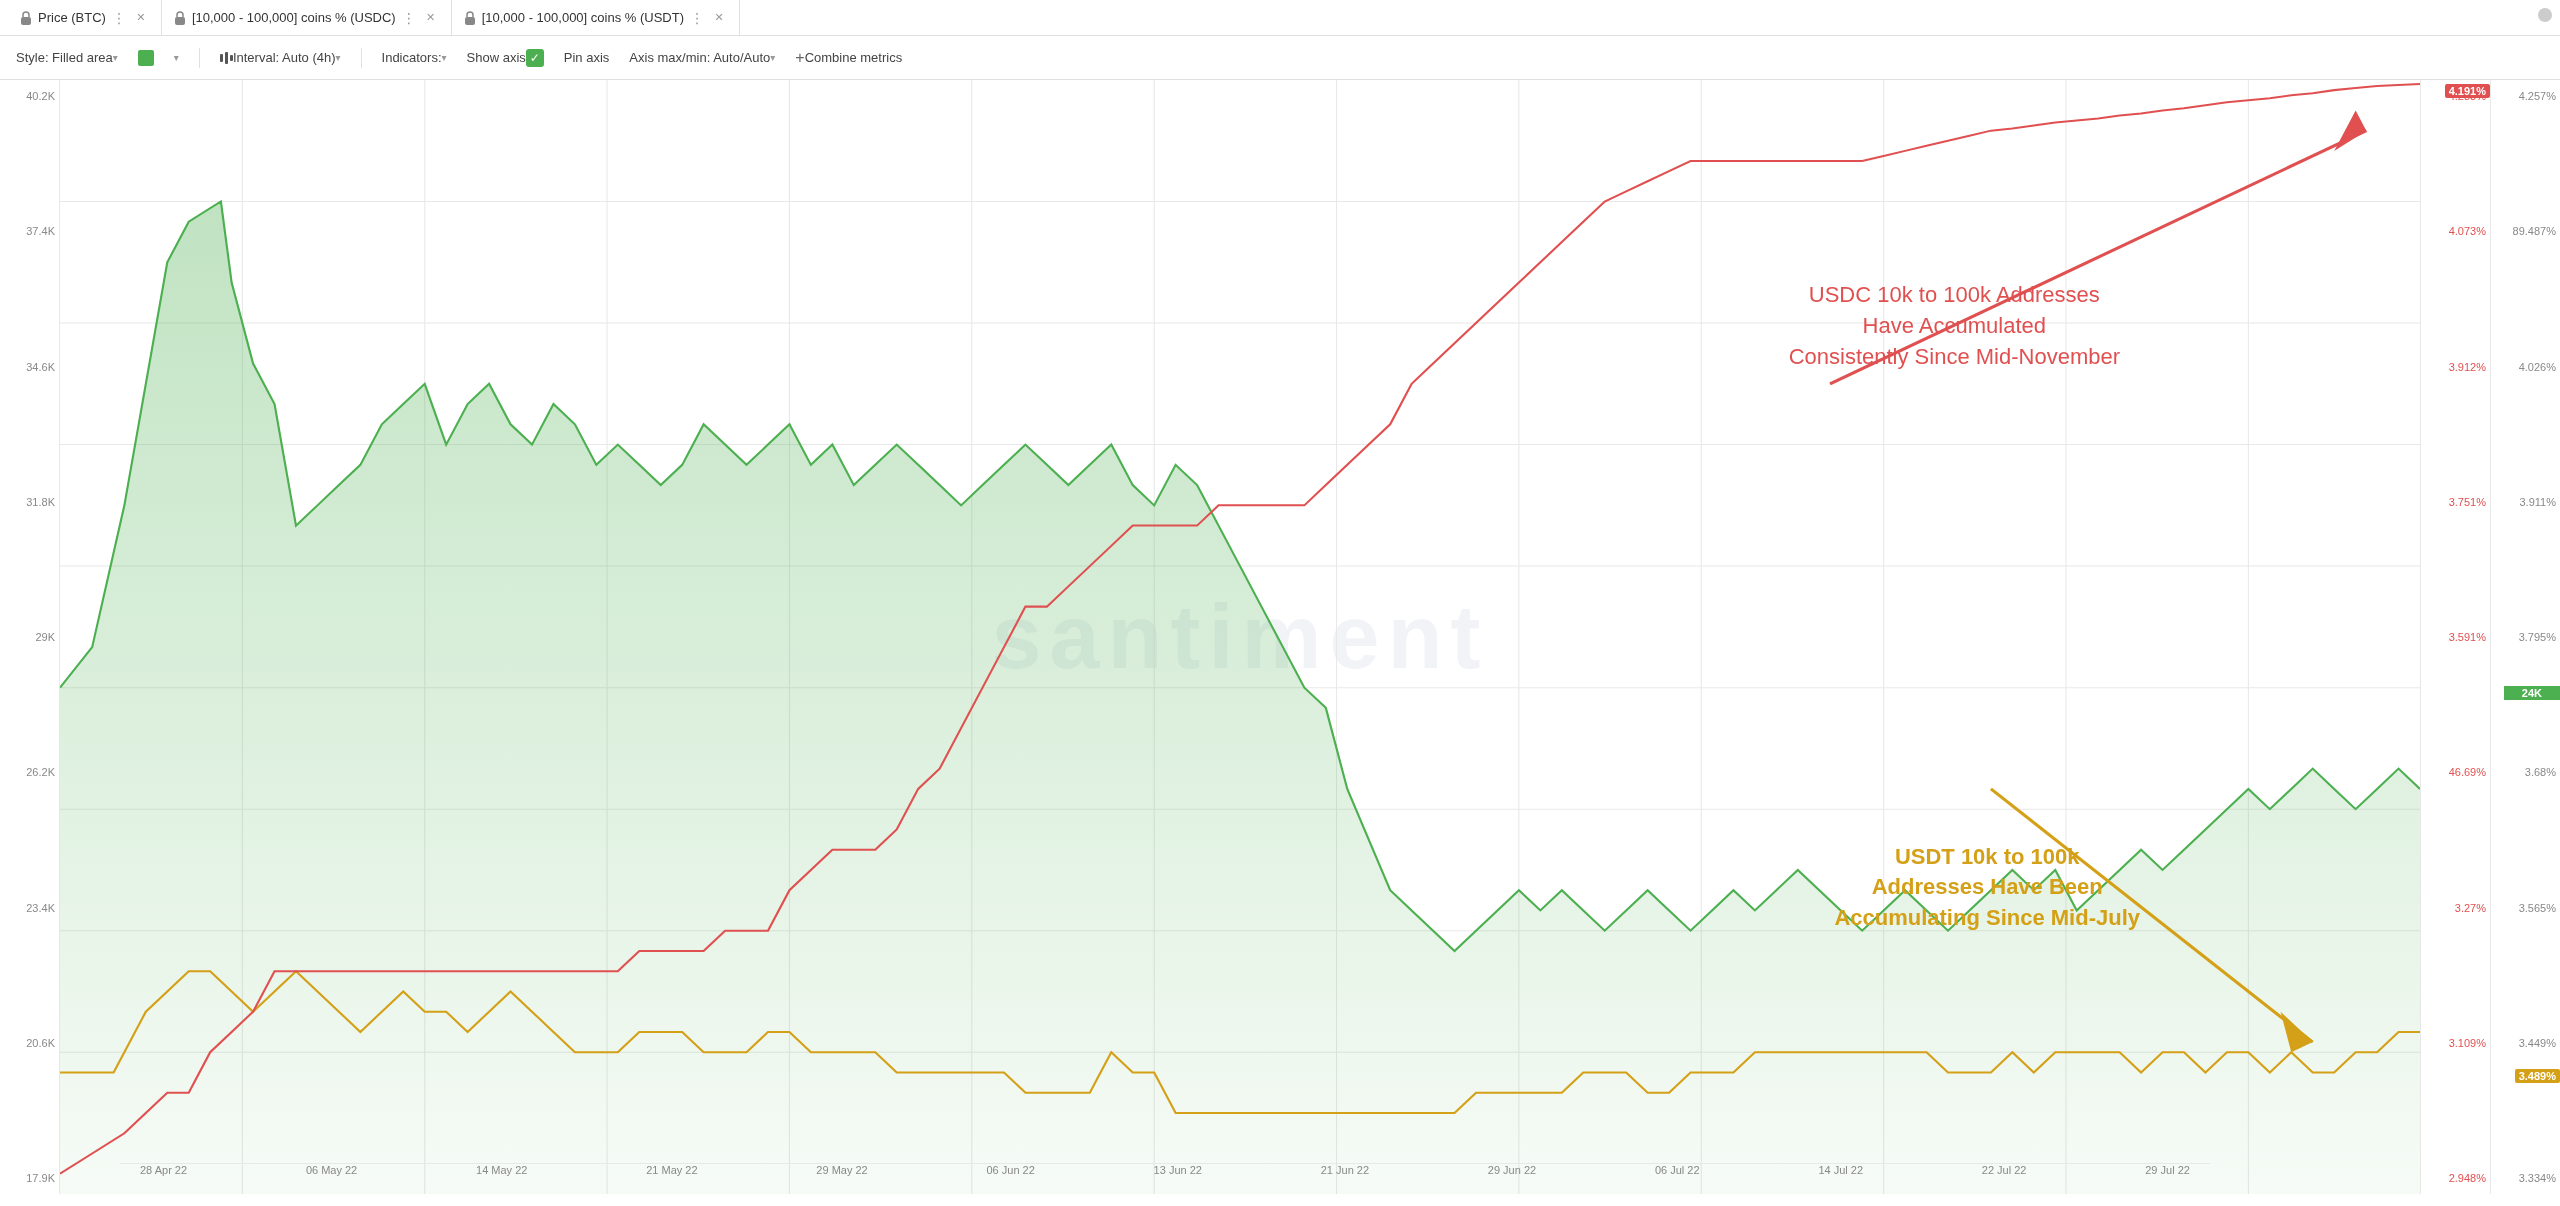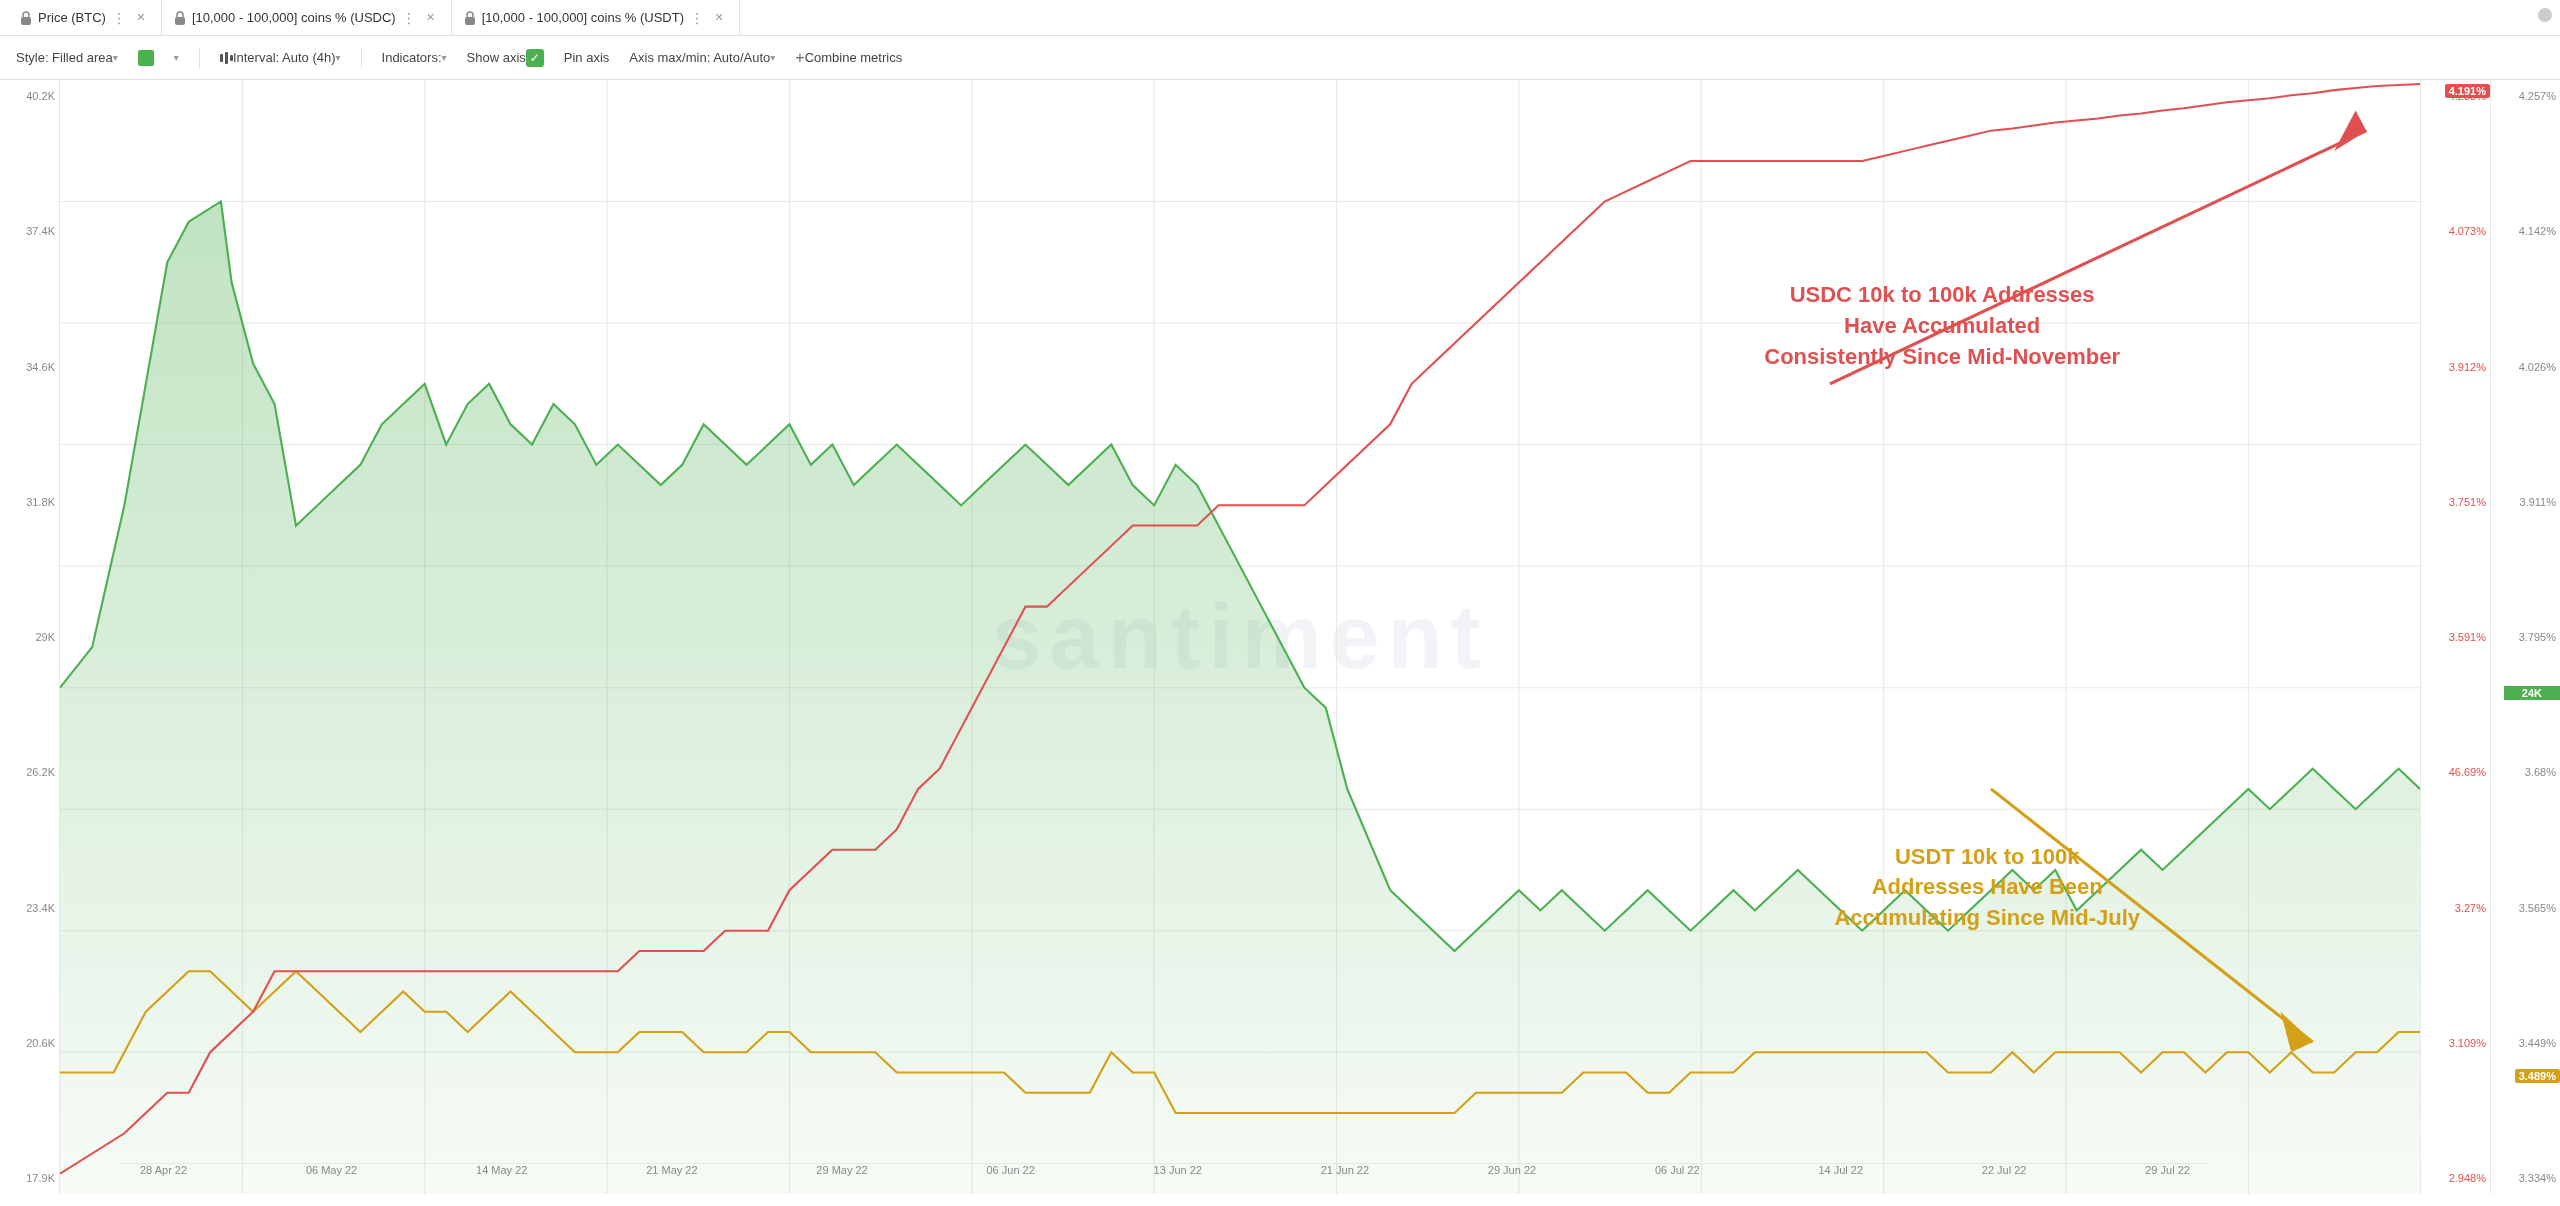--- a/index.html
+++ b/index.html
@@ -191,21 +191,21 @@
       width: 100%;
       height: 100%;
     }
     .annotation-red {
       position: absolute;
       top: 200px;
       right: 300px;
       text-align: center;
       color: #e05050;
       font-size: 22px;
-      font-weight: bold;
+      font-weight: normal;
       line-height: 1.4;
       pointer-events: none;
     }
     .annotation-gold {
       position: absolute;
       bottom: 260px;
       right: 280px;
       text-align: center;
       color: #d4a017;
       font-size: 22px;
@@ -860,21 +860,21 @@
       <span>46.69%</span>
       <span>3.27%</span>
       <span>3.109%</span>
       <span>2.948%</span>
 
       <span class="axis-badge" style="position:absolute;top:4px;right:0;">4.191%</span>
     </div>
 
     <div class="y-axis-col" style="position:relative; color:#888;">
       <span>4.257%</span>
-      <span>4.142%</span>
+      <span>89.487%</span>
       <span>4.026%</span>
       <span>3.911%</span>
       <span>3.795%</span>
       <span>3.68%</span>
       <span>3.565%</span>
       <span>3.449%</span>
       <span>3.334%</span>
 
       <span class="axis-badge-green" style="position:absolute;top:55%;right:0;transform:translateY(-50%);">24K</span>
       <span class="axis-badge-gold" style="position:absolute;bottom:10%;right:0;">3.489%</span>

